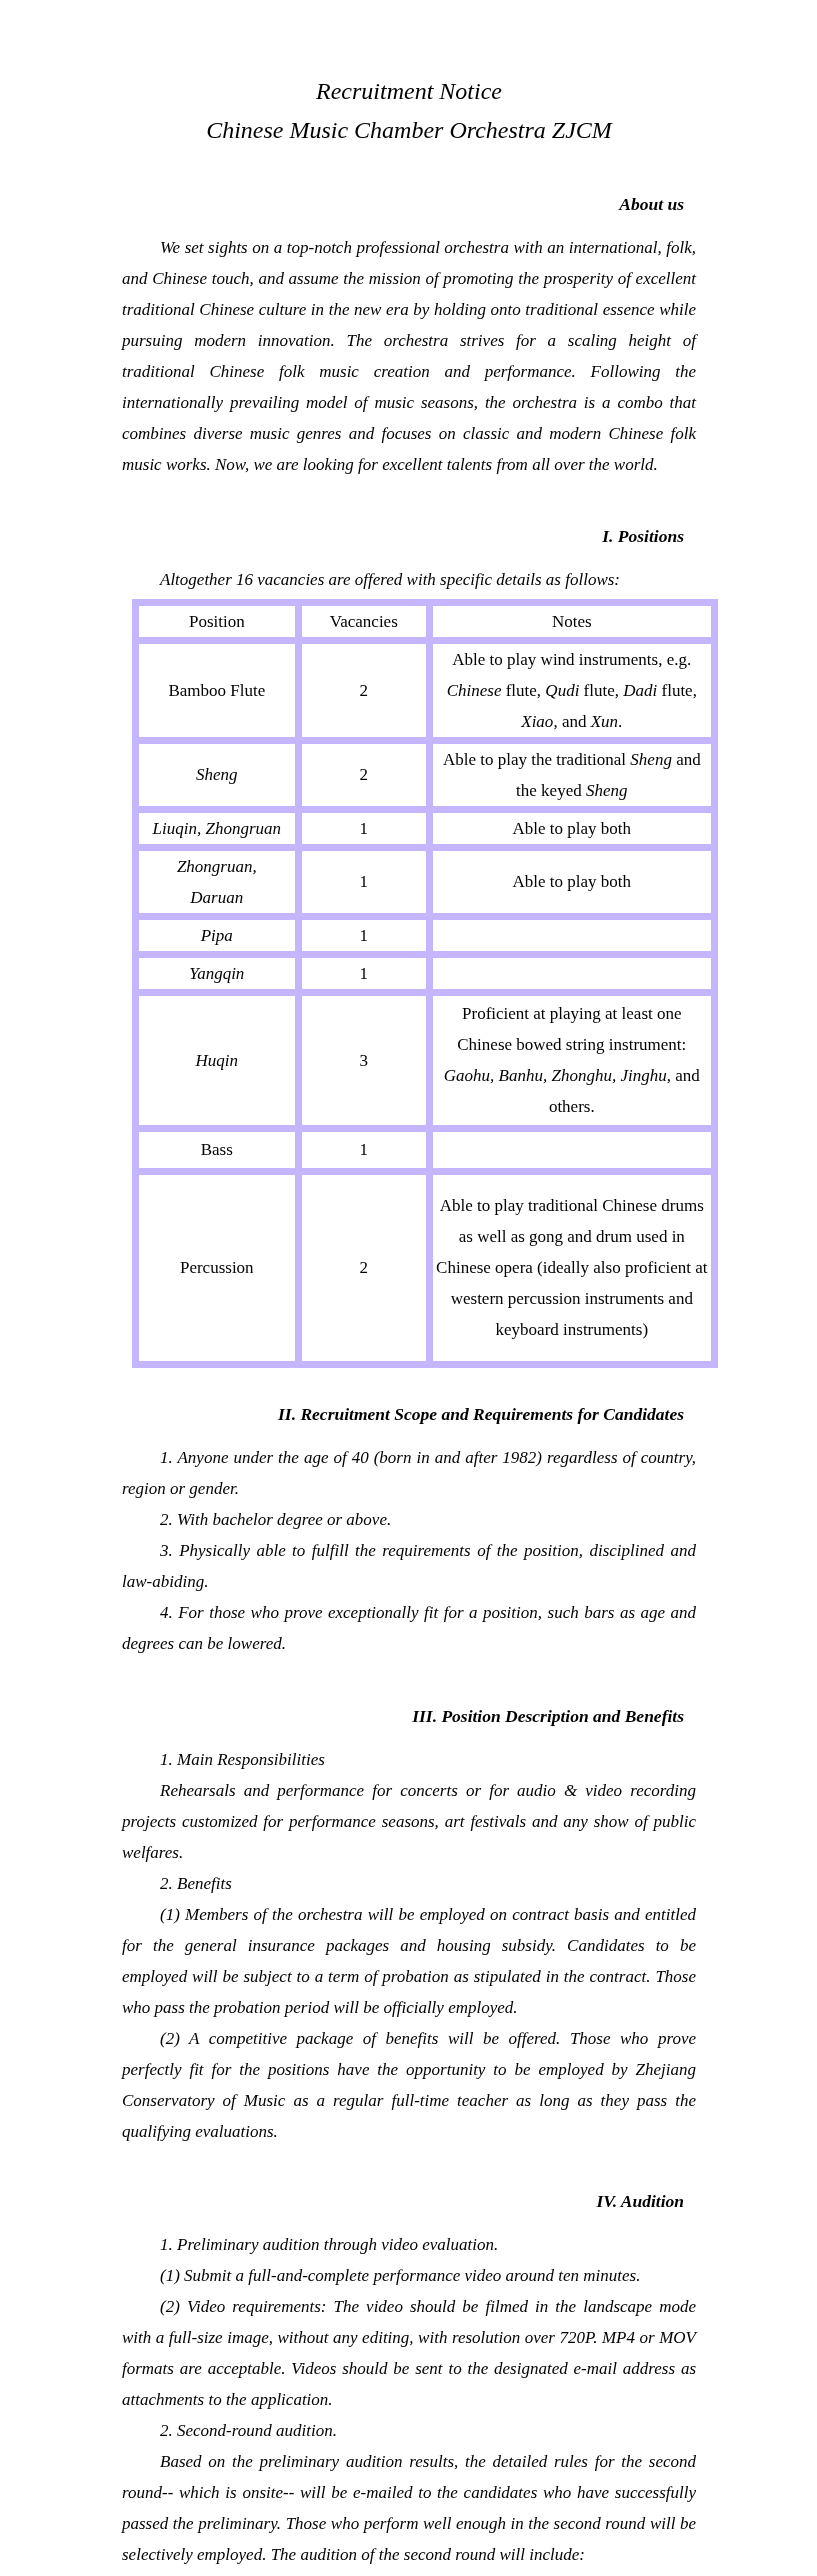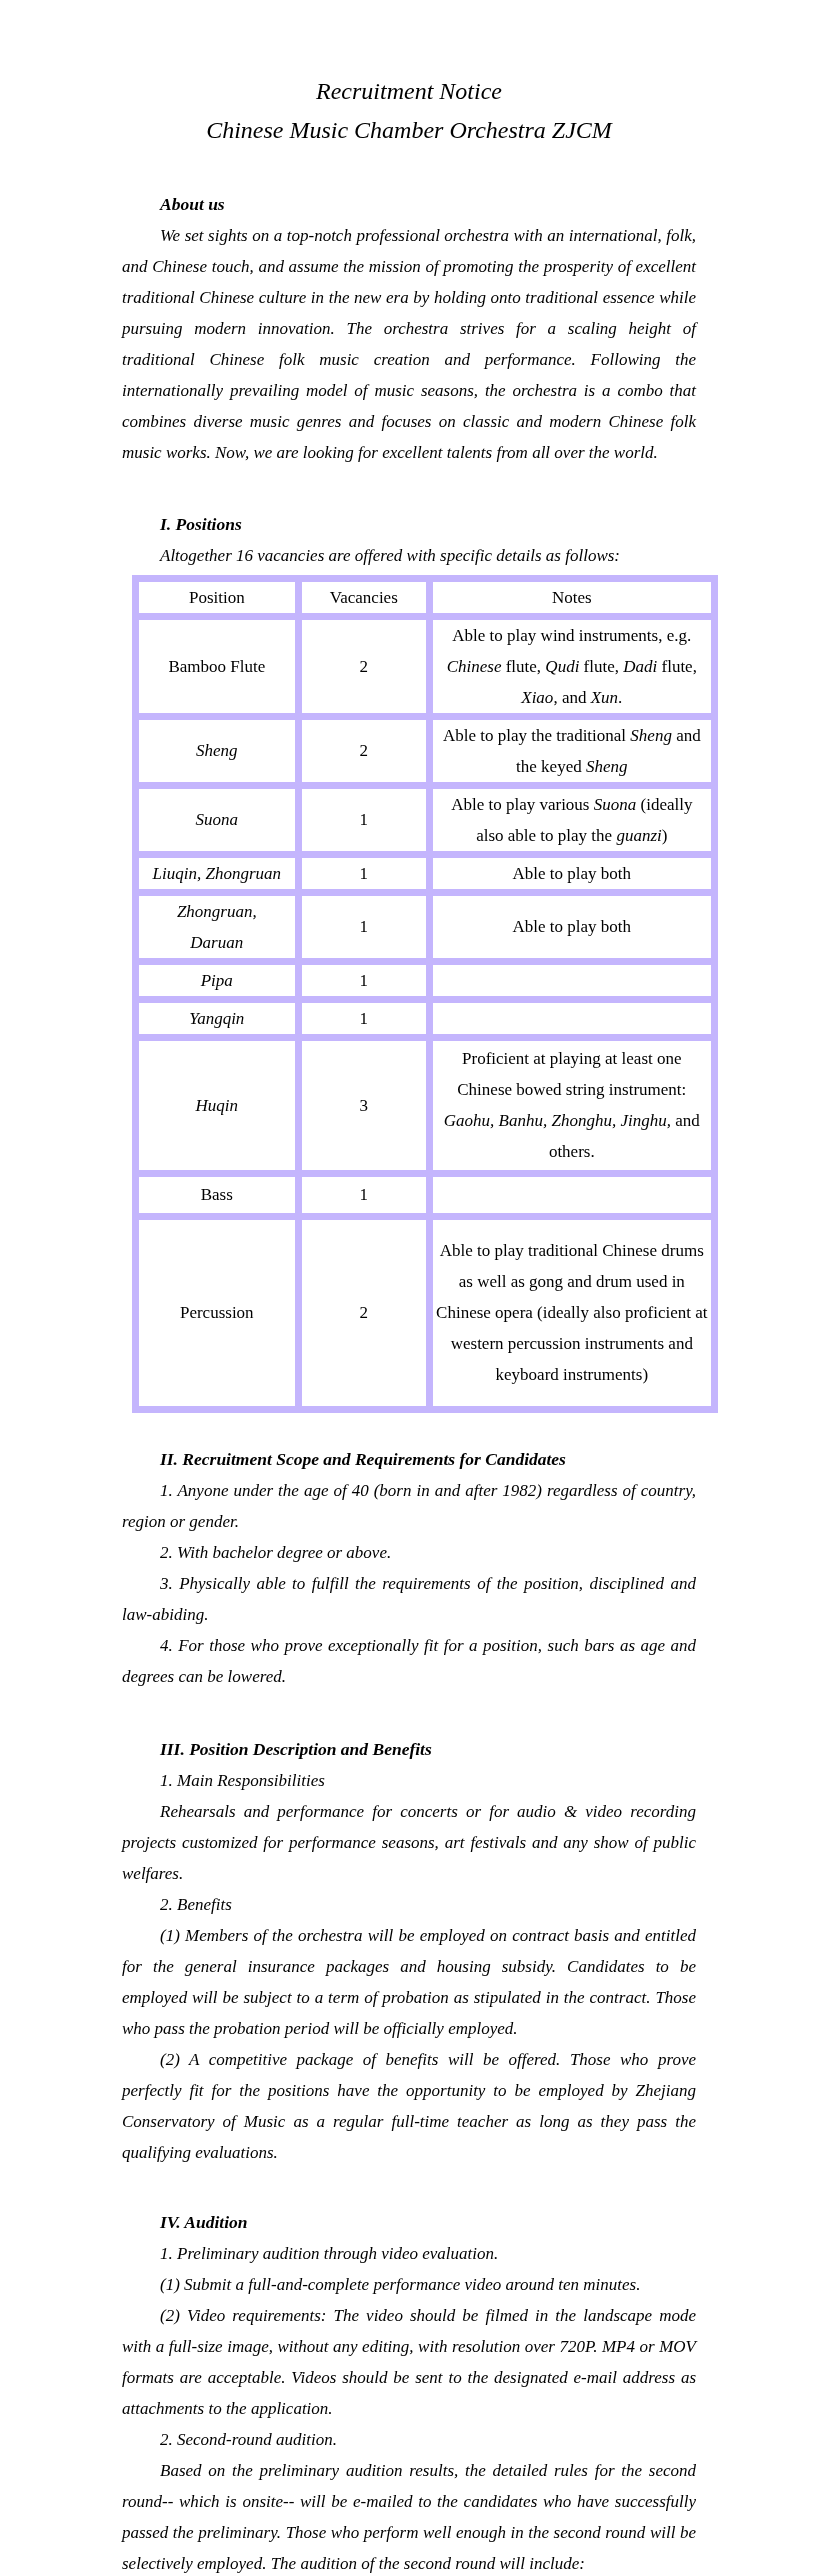--- a/index.html
+++ b/index.html
@@ -11,21 +11,21 @@
     overflow:hidden;
   }
   .content { padding:72px 122px 0 122px; }
   p { margin:0; text-align:justify;font-style:italic; }
   .doc-title {
     font-size:24px; line-height:39px; font-weight:normal;
     text-align:center; margin:0;
   }
   .heading {
     font-size:17.5px; line-height:31px; font-weight:bold;
-    margin:0; text-indent:38px; text-align:left;
+    margin:12px; text-indent:38px; text-align:right;
   }
   .ind  { text-indent:38px; }
   .m-about { margin-top:39px; }
   .m-pos   { margin-top:41px; }
   .m-ii    { margin-top:31px; }
   .m-iii   { margin-top:42px; }
   .m-iv    { margin-top:39px; }
   table.vacancy {
     border-collapse:collapse; table-layout:fixed;
     width:579px; margin:3.6px 0 0 9.8px;
@@ -79,25 +79,20 @@
     <tr class="rh188">
       <td>Bamboo Flute</td>
       <td>2</td>
       <td>Able to play wind instruments, e.g. <i>Chinese</i> flute, <i>Qudi</i> flute, <i>Dadi</i> flute, <i>Xiao</i>, and <i>Xun</i>.</td>
     </tr>
     <tr class="rh118">
       <td><i>Sheng</i></td>
       <td>2</td>
       <td>Able to play the traditional <i>Sheng</i> and the keyed <i>Sheng</i></td>
     </tr>
-    <tr class="rh126">
-      <td><i>Suona</i></td>
-      <td>1</td>
-      <td>Able to play various <i>Suona</i> (ideally also able to play the <i>guanzi</i>)</td>
-    </tr>
     <tr class="rh62">
       <td><i>Liuqin, Zhongruan</i></td>
       <td>1</td>
       <td>Able to play both</td>
     </tr>
     <tr class="rh125">
       <td><i>Zhongruan,</i><br><i>Daruan</i></td>
       <td>1</td>
       <td>Able to play both</td>
     </tr>

